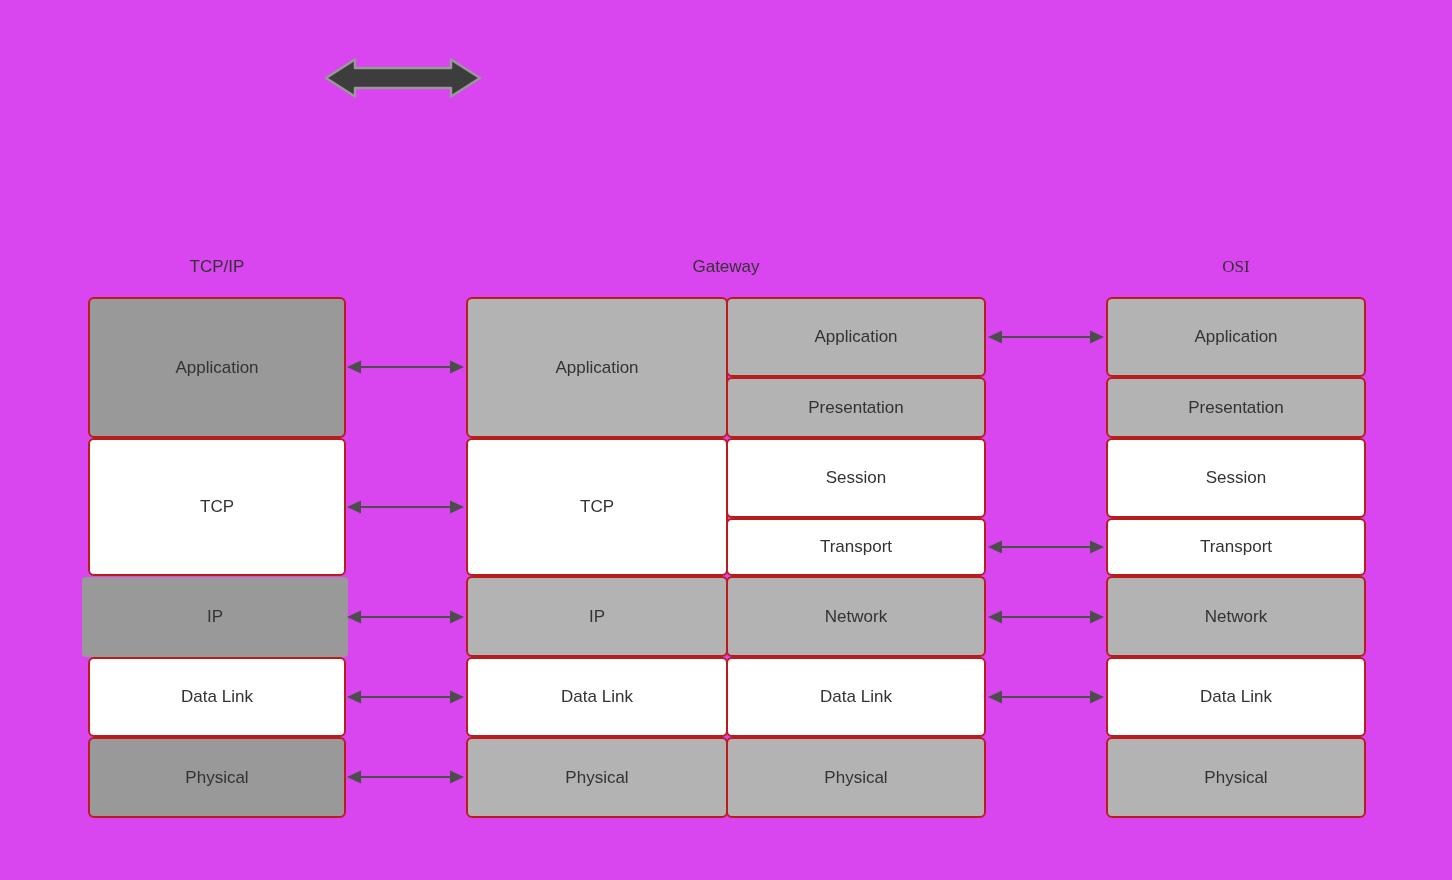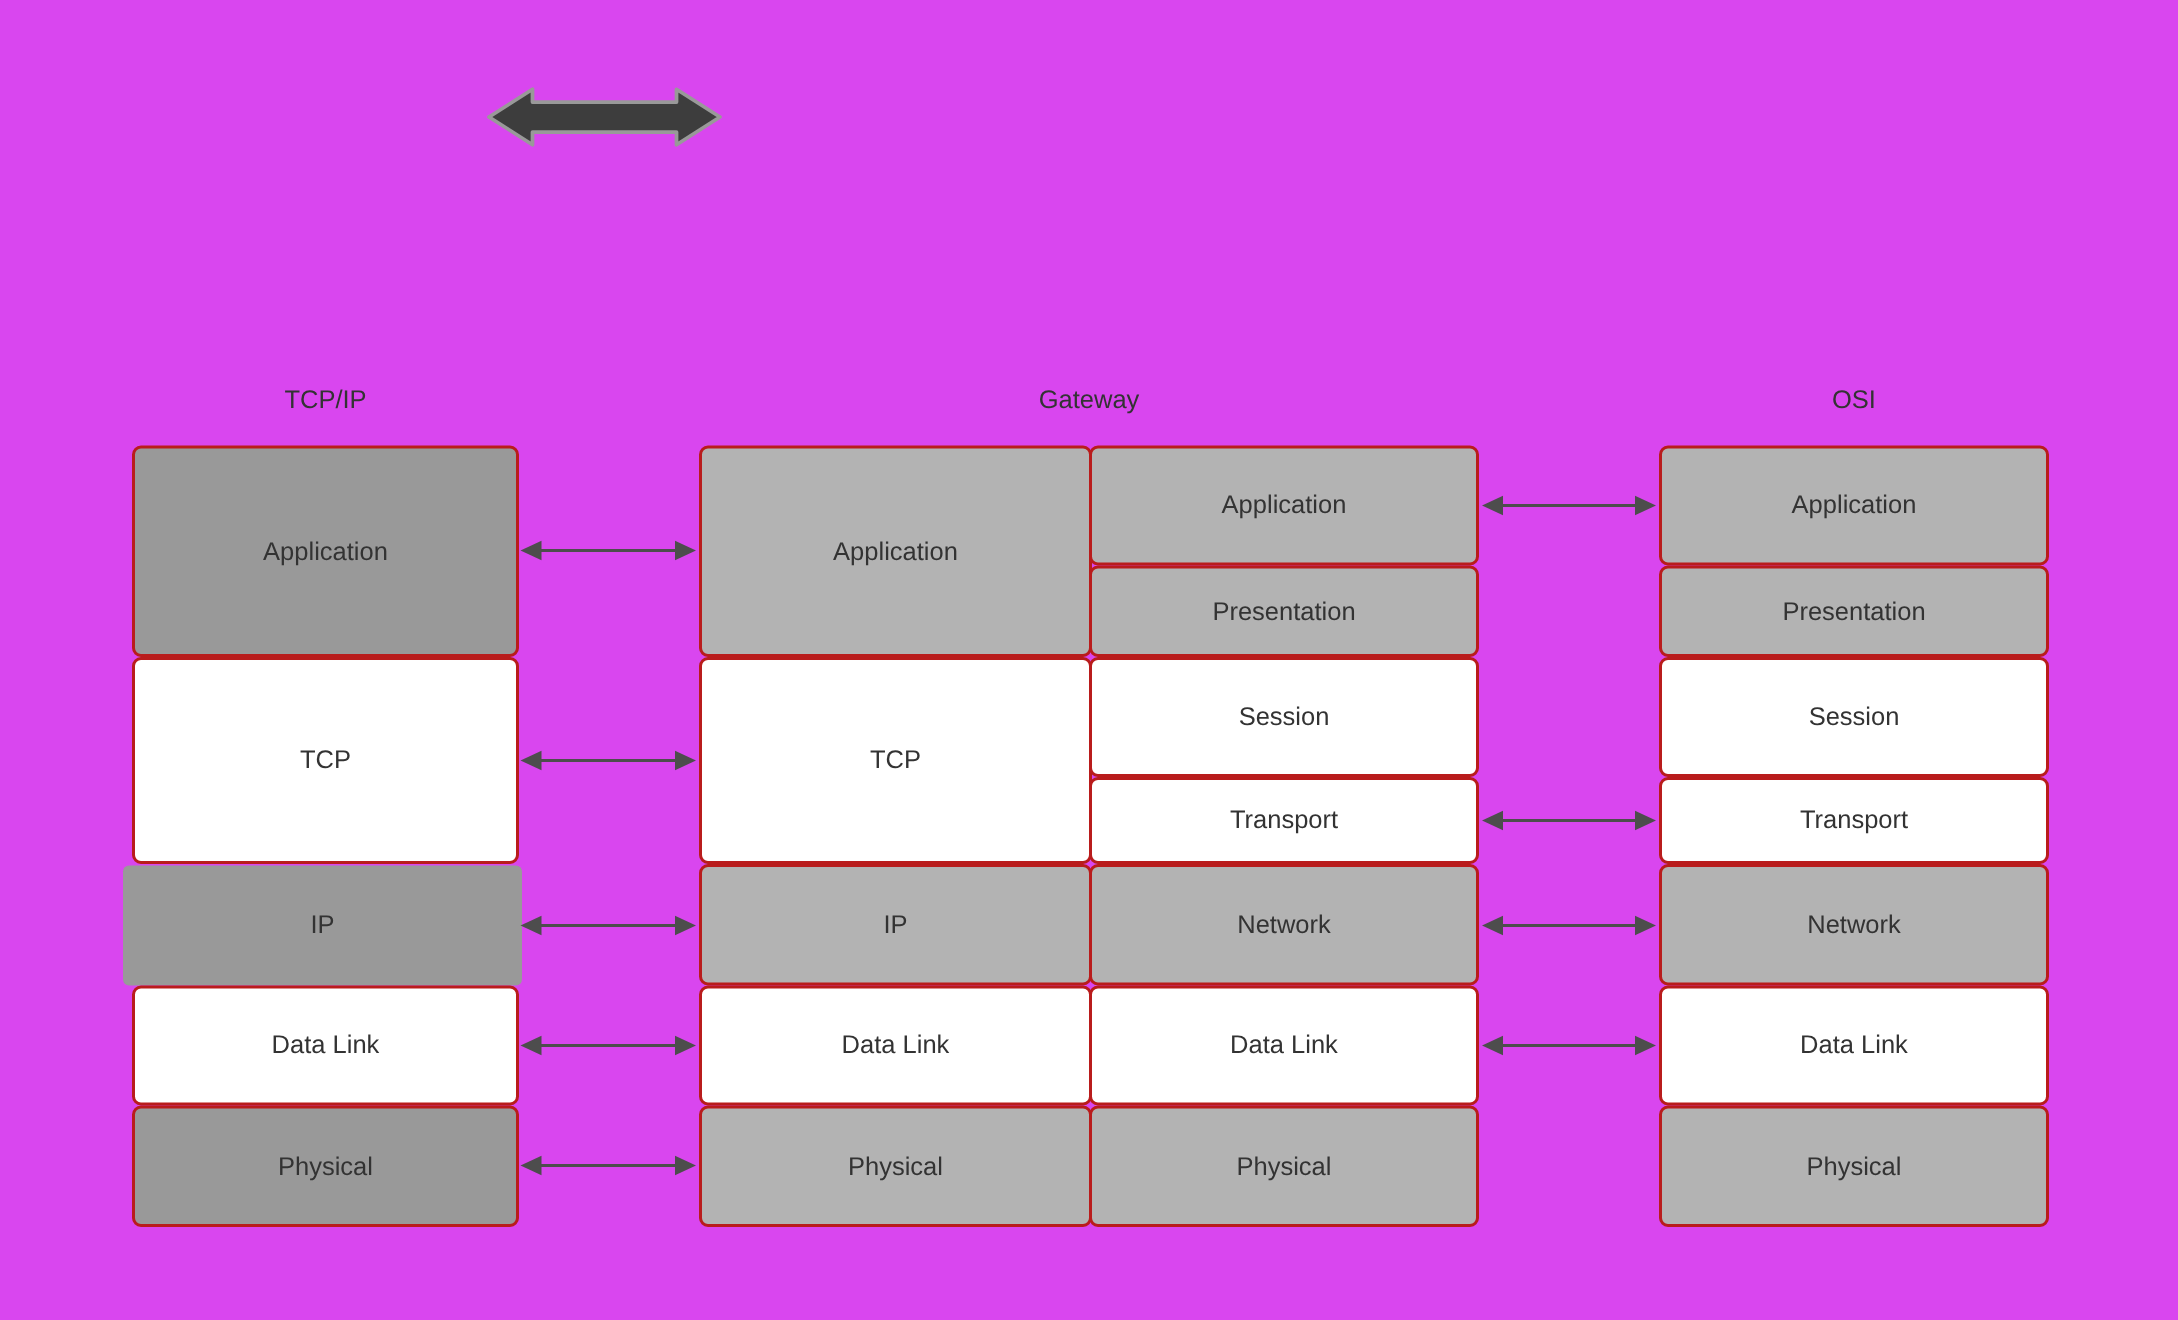--- a/index.html
+++ b/index.html
@@ -54,21 +54,21 @@
 <body>
 
 <div class="canvas">
 
   <svg class="top-arrow" style="left:322px; top:56px;" width="162" height="44" viewBox="0 0 162 44">
     <polygon points="4,22 33,3.5 33,12 129,12 129,3.5 158,22 129,40.5 129,32 33,32 33,40.5"></polygon>
   </svg>
 
   <div class="col-title" style="left:88px; top:256px; width:258px;">TCP/IP</div>
   <div class="col-title" style="left:466px; top:256px; width:520px;">Gateway</div>
-  <div class="col-title" style="left:1106px; top:256px; width:260px;">OSI</div>
+  <div class="col-title" style="left:1106px; top:256px; width:260px;font-family:Liberation Serif, serif;">OSI</div>
 
   <div class="box fill-dark" style="left:88px; top:297px; width:258px; height:141px;">Application</div>
   <div class="box fill-white" style="left:88px; top:438px; width:258px; height:138px;">TCP</div>
   <div class="box fill-dark no-border" style="left:82px; top:577px; width:266px; height:80px;">IP</div>
   <div class="box fill-white" style="left:88px; top:657px; width:258px; height:80px;">Data Link</div>
   <div class="box fill-dark" style="left:88px; top:737px; width:258px; height:81px;">Physical</div>
 
   <div class="box fill-light" style="left:466px; top:297px; width:262px; height:141px;">Application</div>
   <div class="box fill-white" style="left:466px; top:438px; width:262px; height:138px;">TCP</div>
   <div class="box fill-light" style="left:466px; top:576px; width:262px; height:81px;">IP</div>

